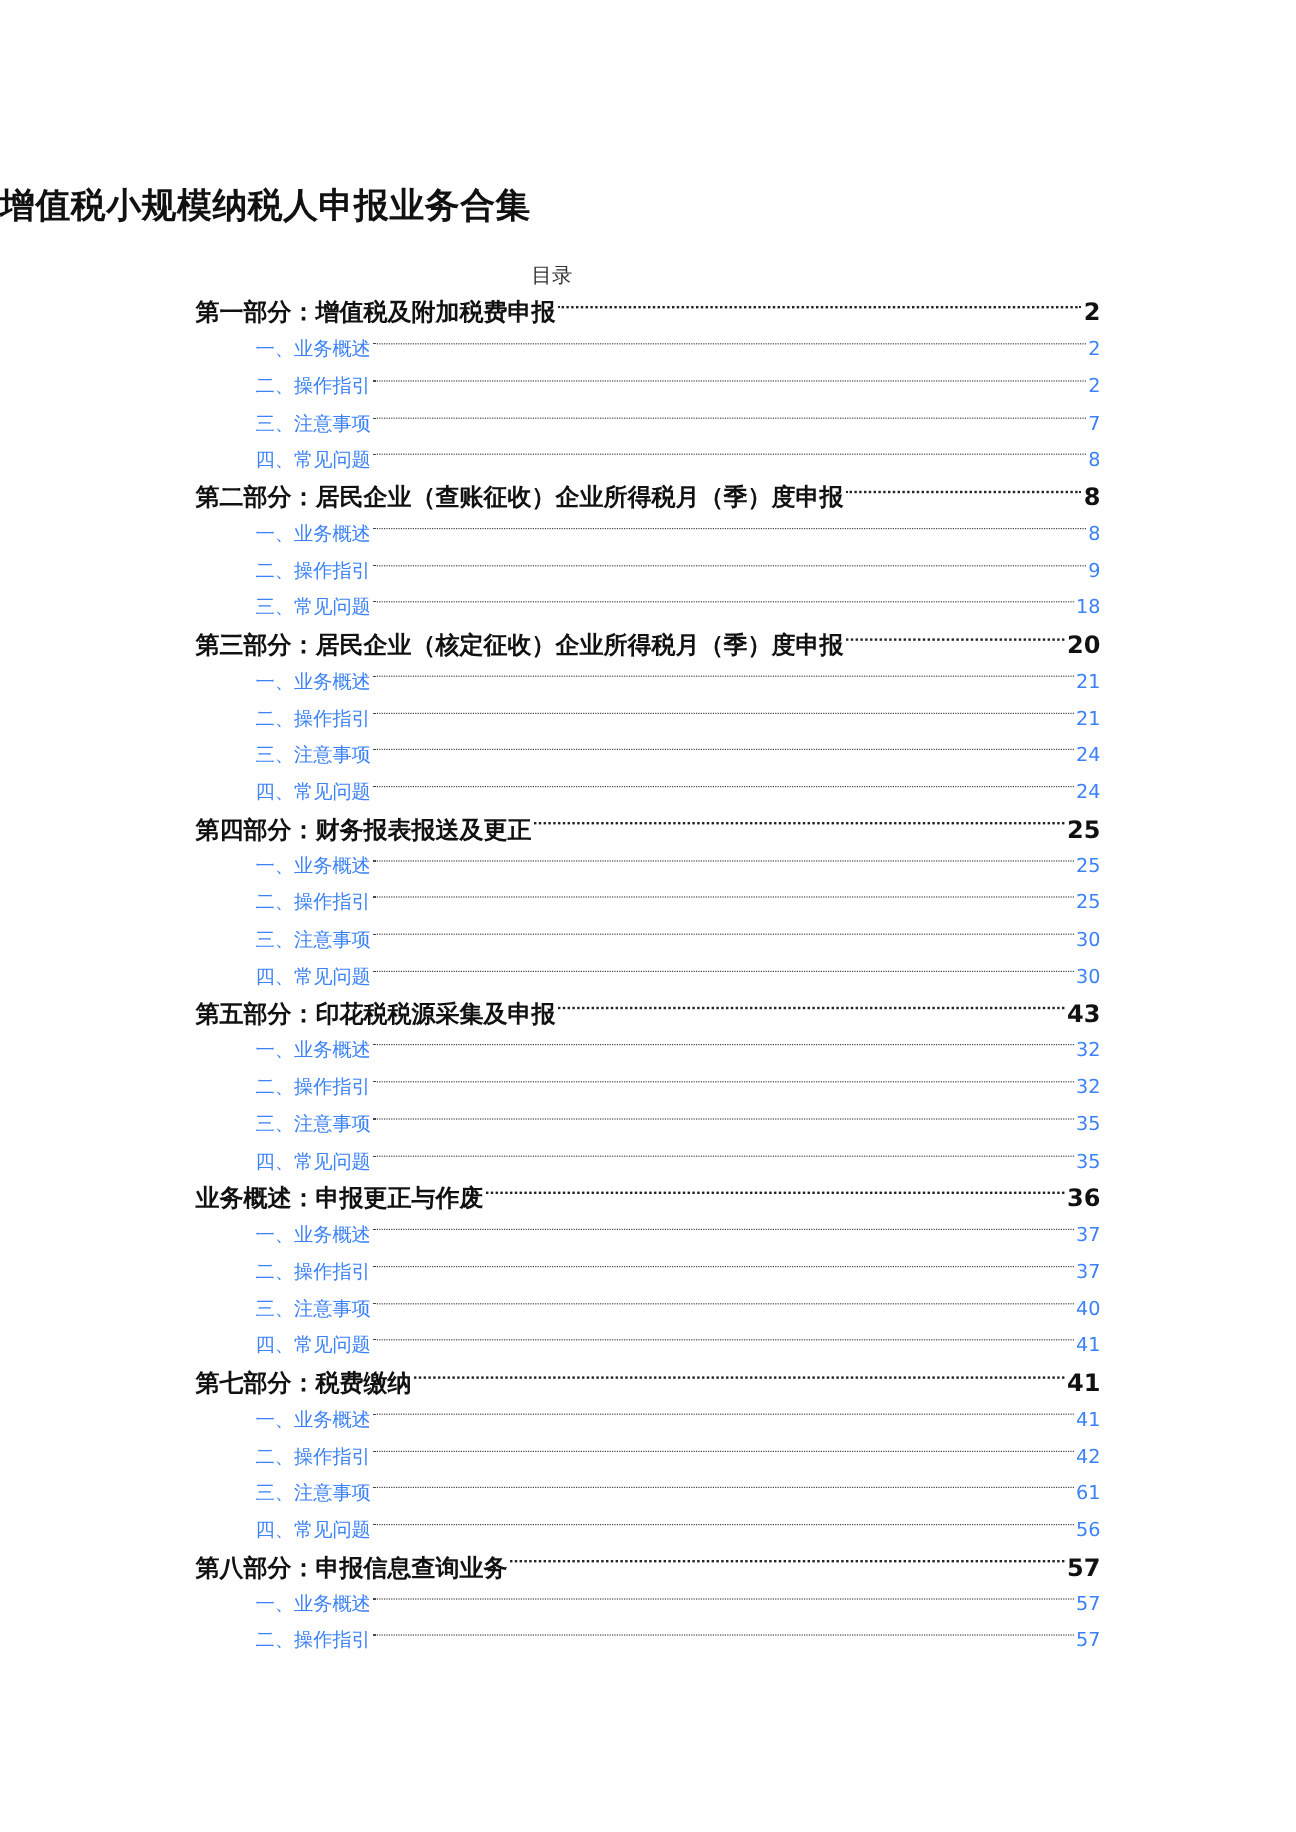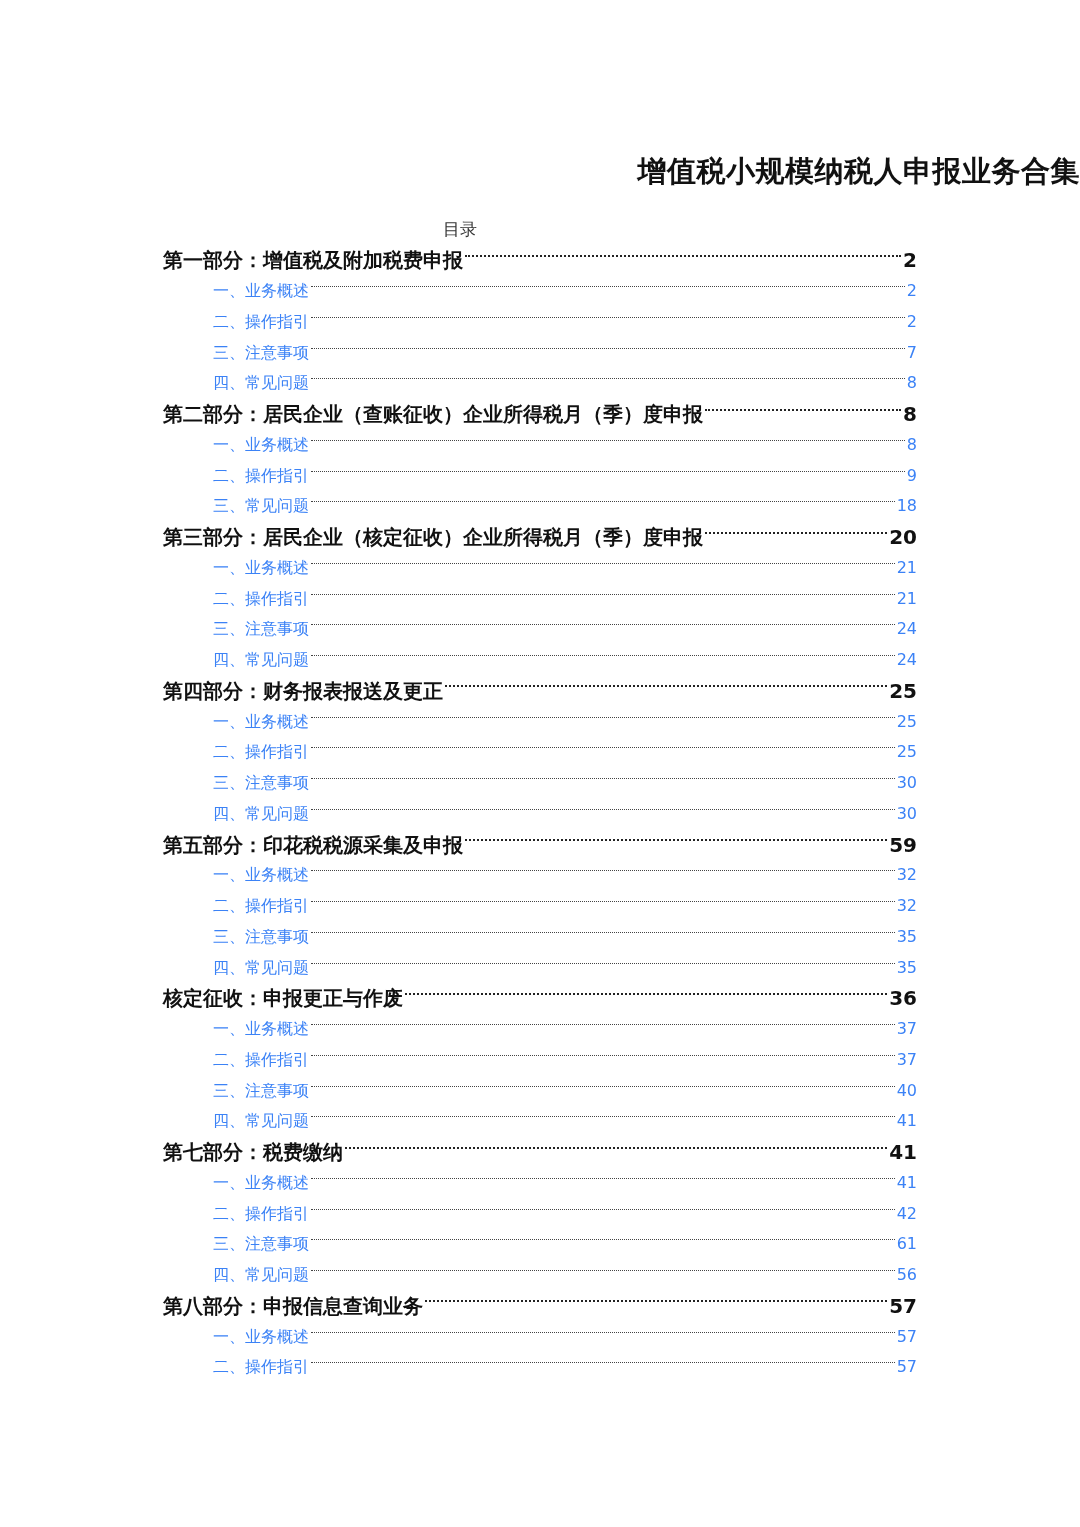--- a/index.html
+++ b/index.html
@@ -1,18 +1,18 @@
 <!DOCTYPE html>
 <html><head>
 <meta charset="utf-8">
 <style>
   html, body { margin: 0; padding: 0; background: #ffffff; }
   body { width: 1080px; height: 1527px; position: relative; overflow: hidden;
          font-family: "DejaVu Sans", "Liberation Sans", sans-serif; color: #111; }
-  .title { position: absolute; top: 152px; left: 0; width: 1080px; text-align: right;
+  .title { position: absolute; top: 152px; left: 0; width: 1080px; text-align: left;
            font-size: 29px; font-weight: bold; letter-spacing: 0.5px; }
   .subtitle { position: absolute; top: 218px; left: 0; width: 920px; text-align: center;
               font-family: "DejaVu Serif", "Liberation Serif", serif; font-size: 17px; color: #333; }
   .toc { position: absolute; top: 245px; left: 163px; width: 754px; }
   .row { display: flex; align-items: center; height: 30.75px; line-height: 30px; white-space: nowrap; }
   .row.part { font-weight: bold; font-size: 20px; }
   .row.sub { font-size: 16px; padding-left: 50px; color: #3b82f6; }
   .label { flex: none; }
   .leader { flex: 1; margin: 0 2px 9px 2px; border-bottom: 2px dotted #222; height: 0; }
   .row.sub .leader { border-bottom: 1.5px dotted #444; }
@@ -116,21 +116,21 @@
       <span class="page">30</span>
     </div>
     <div class="row sub">
       <span class="label">四、常见问题</span>
       <span class="leader"></span>
       <span class="page">30</span>
     </div>
     <div class="row part">
       <span class="label">第五部分：印花税税源采集及申报</span>
       <span class="leader"></span>
-      <span class="page">59</span>
+      <span class="page">43</span>
     </div>
     <div class="row sub">
       <span class="label">一、业务概述</span>
       <span class="leader"></span>
       <span class="page">32</span>
     </div>
     <div class="row sub">
       <span class="label">二、操作指引</span>
       <span class="leader"></span>
       <span class="page">32</span>
@@ -139,21 +139,21 @@
       <span class="label">三、注意事项</span>
       <span class="leader"></span>
       <span class="page">35</span>
     </div>
     <div class="row sub">
       <span class="label">四、常见问题</span>
       <span class="leader"></span>
       <span class="page">35</span>
     </div>
     <div class="row part">
-      <span class="label">核定征收：申报更正与作废</span>
+      <span class="label">业务概述：申报更正与作废</span>
       <span class="leader"></span>
       <span class="page">36</span>
     </div>
     <div class="row sub">
       <span class="label">一、业务概述</span>
       <span class="leader"></span>
       <span class="page">37</span>
     </div>
     <div class="row sub">
       <span class="label">二、操作指引</span>

